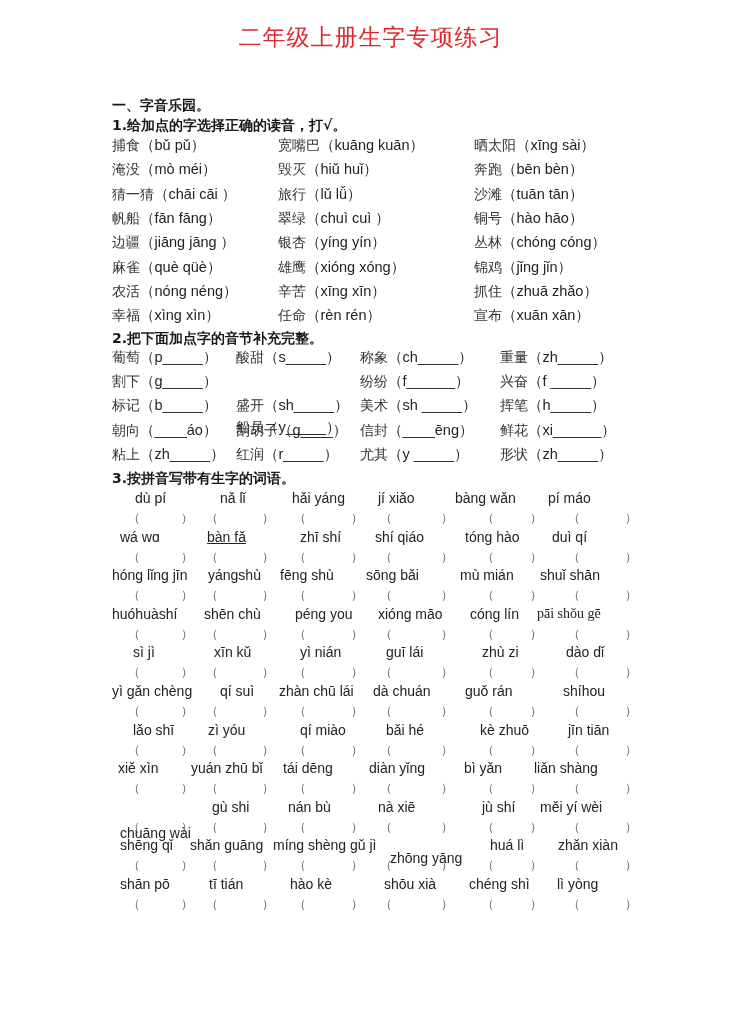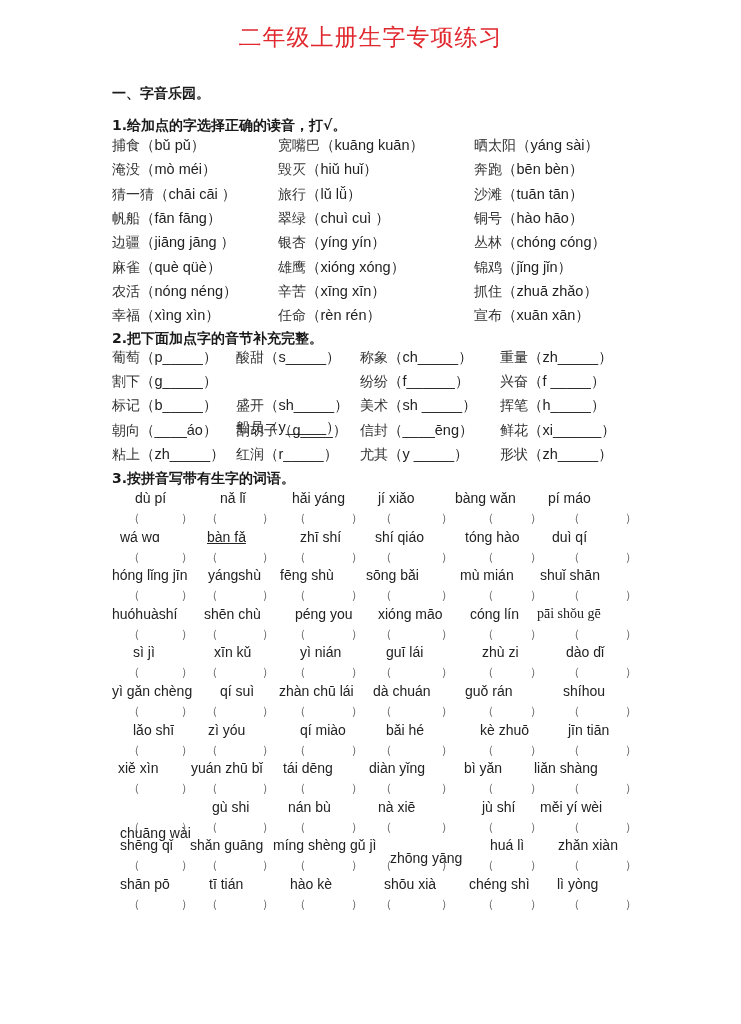--- a/index.html
+++ b/index.html
@@ -16,27 +16,27 @@
   .pyrow span { position: absolute; top: 0; }
   .parenrow { position: absolute; left: 0; height: 16px; font-size: 12px; color: #666;
               font-family: "Liberation Sans", sans-serif; }
   .parenrow span { position: absolute; top: 0; }
 </style>
 </head>
 <body>
 
 <div class="title">二年级上册生字专项练习</div>
 
-<div class="sec" style="top:85px;">一、字音乐园。</div>
+<div class="sec" style="top:97px;">一、字音乐园。</div>
 <div class="sec" style="top:117px;">1.给加点的字选择正确的读音，打√。</div>
 
 <div id="q1">
     <div class="line" style="top: 136px; left: 112px;"><span class="hz">捕食</span><span class="py">（bǔ   pǔ）</span></div>
     <div class="line" style="top: 136px; left: 278px;"><span class="hz">宽嘴巴</span><span class="py">（kuāng   kuān）</span></div>
-    <div class="line" style="top: 136px; left: 474px;"><span class="hz">晒太阳</span><span class="py">（yáng   sài）</span></div>
+    <div class="line" style="top: 136px; left: 474px;"><span class="hz">晒太阳</span><span class="py">（xīng   sài）</span></div>
     <div class="line" style="top: 160.3px; left: 112px;"><span class="hz">淹没</span><span class="py">（mò   méi）</span></div>
     <div class="line" style="top: 160.3px; left: 278px;"><span class="hz">毁灭</span><span class="py">（hiǔ   huǐ）</span></div>
     <div class="line" style="top: 160.3px; left: 474px;"><span class="hz">奔跑</span><span class="py">（bēn   bèn）</span></div>
     <div class="line" style="top: 184.6px; left: 112px;"><span class="hz">猜一猜</span><span class="py">（chāi   cāi ）</span></div>
     <div class="line" style="top: 184.6px; left: 278px;"><span class="hz">旅行</span><span class="py">（lǔ   lǚ）</span></div>
     <div class="line" style="top: 184.6px; left: 474px;"><span class="hz">沙滩</span><span class="py">（tuān   tān）</span></div>
     <div class="line" style="top: 208.9px; left: 112px;"><span class="hz">帆船</span><span class="py">（fān   fāng）</span></div>
     <div class="line" style="top: 208.9px; left: 278px;"><span class="hz">翠绿</span><span class="py">（chuì   cuì ）</span></div>
     <div class="line" style="top: 208.9px; left: 474px;"><span class="hz">铜号</span><span class="py">（hào hāo）</span></div>
     <div class="line" style="top: 233.2px; left: 112px;"><span class="hz">边疆</span><span class="py">（jiāng   jāng ）</span></div>

